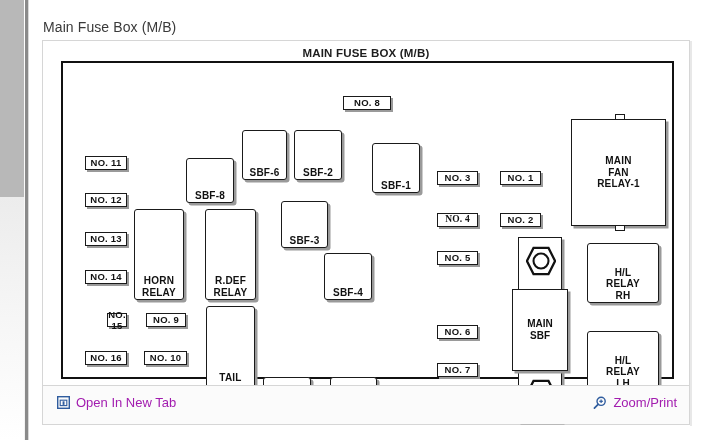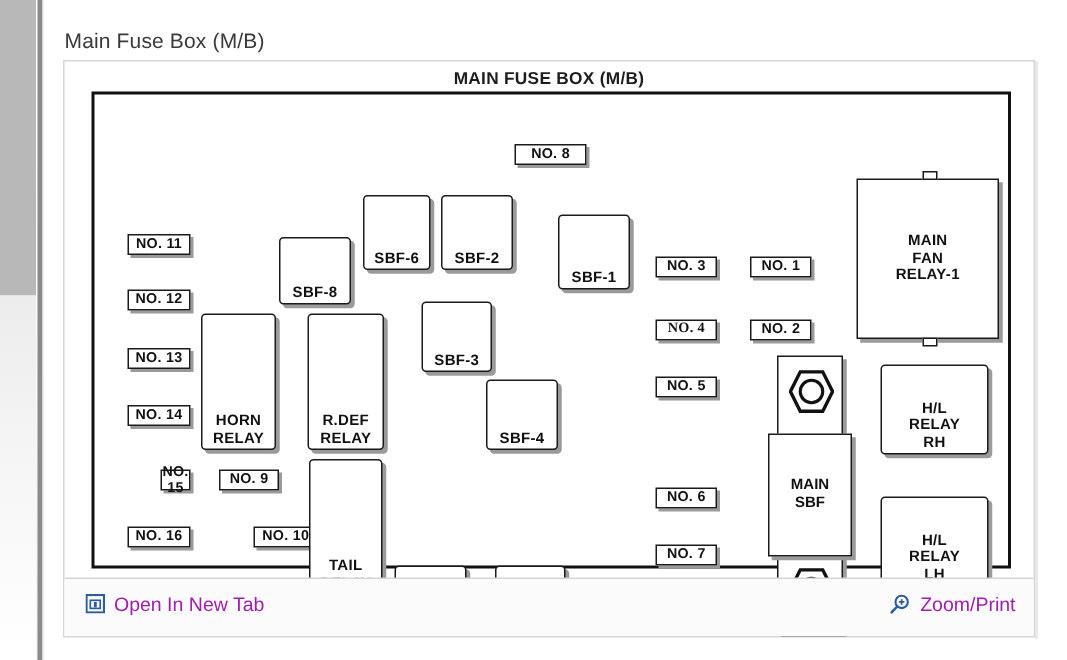--- a/index.html
+++ b/index.html
@@ -132,21 +132,21 @@
         <div class="part fuse-label" style="left: 22px; top: 288px; width: 42px; height: 14px;">
           <div>
             <div>NO. 16</div>
           </div>
         </div>
         <div class="part fuse-label" style="left: 83px; top: 250px; width: 40px; height: 14px;">
           <div>
             <div>NO. 9</div>
           </div>
         </div>
-        <div class="part fuse-label" style="left: 81px; top: 288px; width: 43px; height: 14px; margin-left: 25px;">
+        <div class="part fuse-label" style="left: 81px; top: 288px; width: 43px; height: 14px;">
           <div>
             <div>NO. 10</div>
           </div>
         </div>
         <div class="part fuse-label" style="left: 374px; top: 108px; width: 41px; height: 14px;">
           <div>
             <div>NO. 3</div>
           </div>
         </div>
         <div class="part fuse-label" style="left: 374px; top: 150px; width: 41px; height: 14px; font-family: Liberation Serif, serif;">

